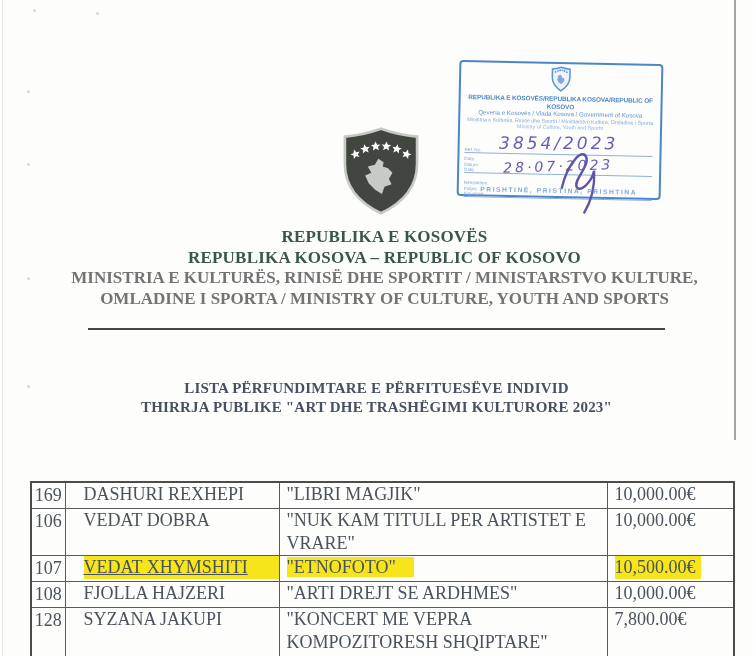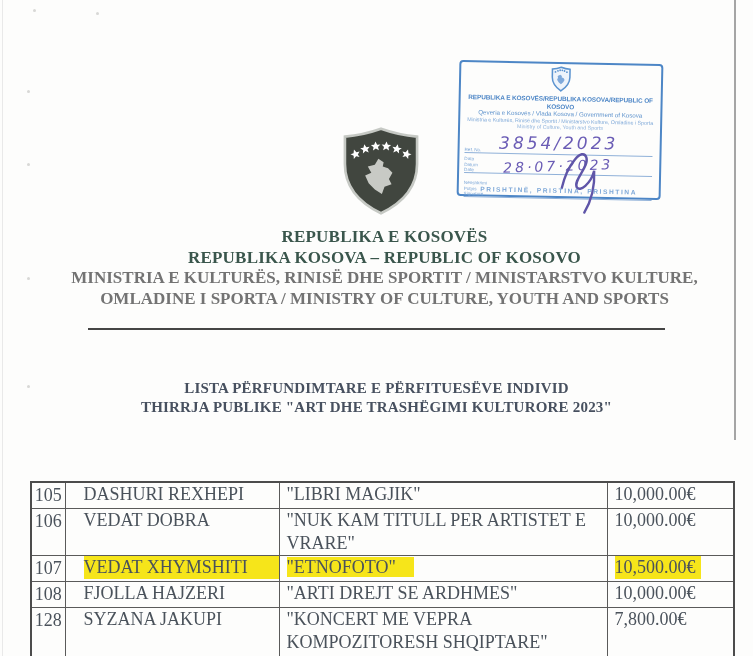--- a/index.html
+++ b/index.html
@@ -66,21 +66,21 @@
   table.benef td{
     border:1px solid #5a5a5a; vertical-align:top;
     line-height:23px; overflow:hidden;
   }
   td.c-no{text-align:center;}
   td.c-name{padding:0 18px;}
   td.c-proj{padding:0 7px;}
   td.c-amt{padding:0 7px;margin-top:16px;}
   td.c-proj span{white-space:pre-line;}
   .hl{background:var(--hl);}
-  .hl-name{display:inline-block; width:199px;}
+  .hl-name{display:inline-block; width:199px;text-decoration:underline;}
   .hl-proj{padding-right:18px;}
   .hl-amt{display:inline-block; padding-right:5px;}
 </style>
 </head>
 <body>
 
 <div class="page">
 
   <div class="edge-right"></div>
   <div class="edge-left"></div>
@@ -169,21 +169,21 @@
 
   <table class="benef">
     <colgroup>
       <col style="width:34px">
         <col style="width:214px">
         <col style="width:328px">
         <col style="width:127px">
     </colgroup>
     <tbody>
         <tr style="height: 23px;">
-          <td class="c-no"><span>105</span></td>
+          <td class="c-no"><span>169</span></td>
           <td class="c-name"><span>DASHURI REXHEPI</span></td>
           <td class="c-proj"><span>"LIBRI MAGJIK"</span></td>
           <td class="c-amt"><span>10,000.00€</span></td>
         </tr>
         <tr style="height: 46px;">
           <td class="c-no"><span>106</span></td>
           <td class="c-name"><span>VEDAT DOBRA</span></td>
           <td class="c-proj"><span>"NUK KAM TITULL PER ARTISTET E
 VRARE"</span></td>
           <td class="c-amt"><span>10,000.00€</span></td>

